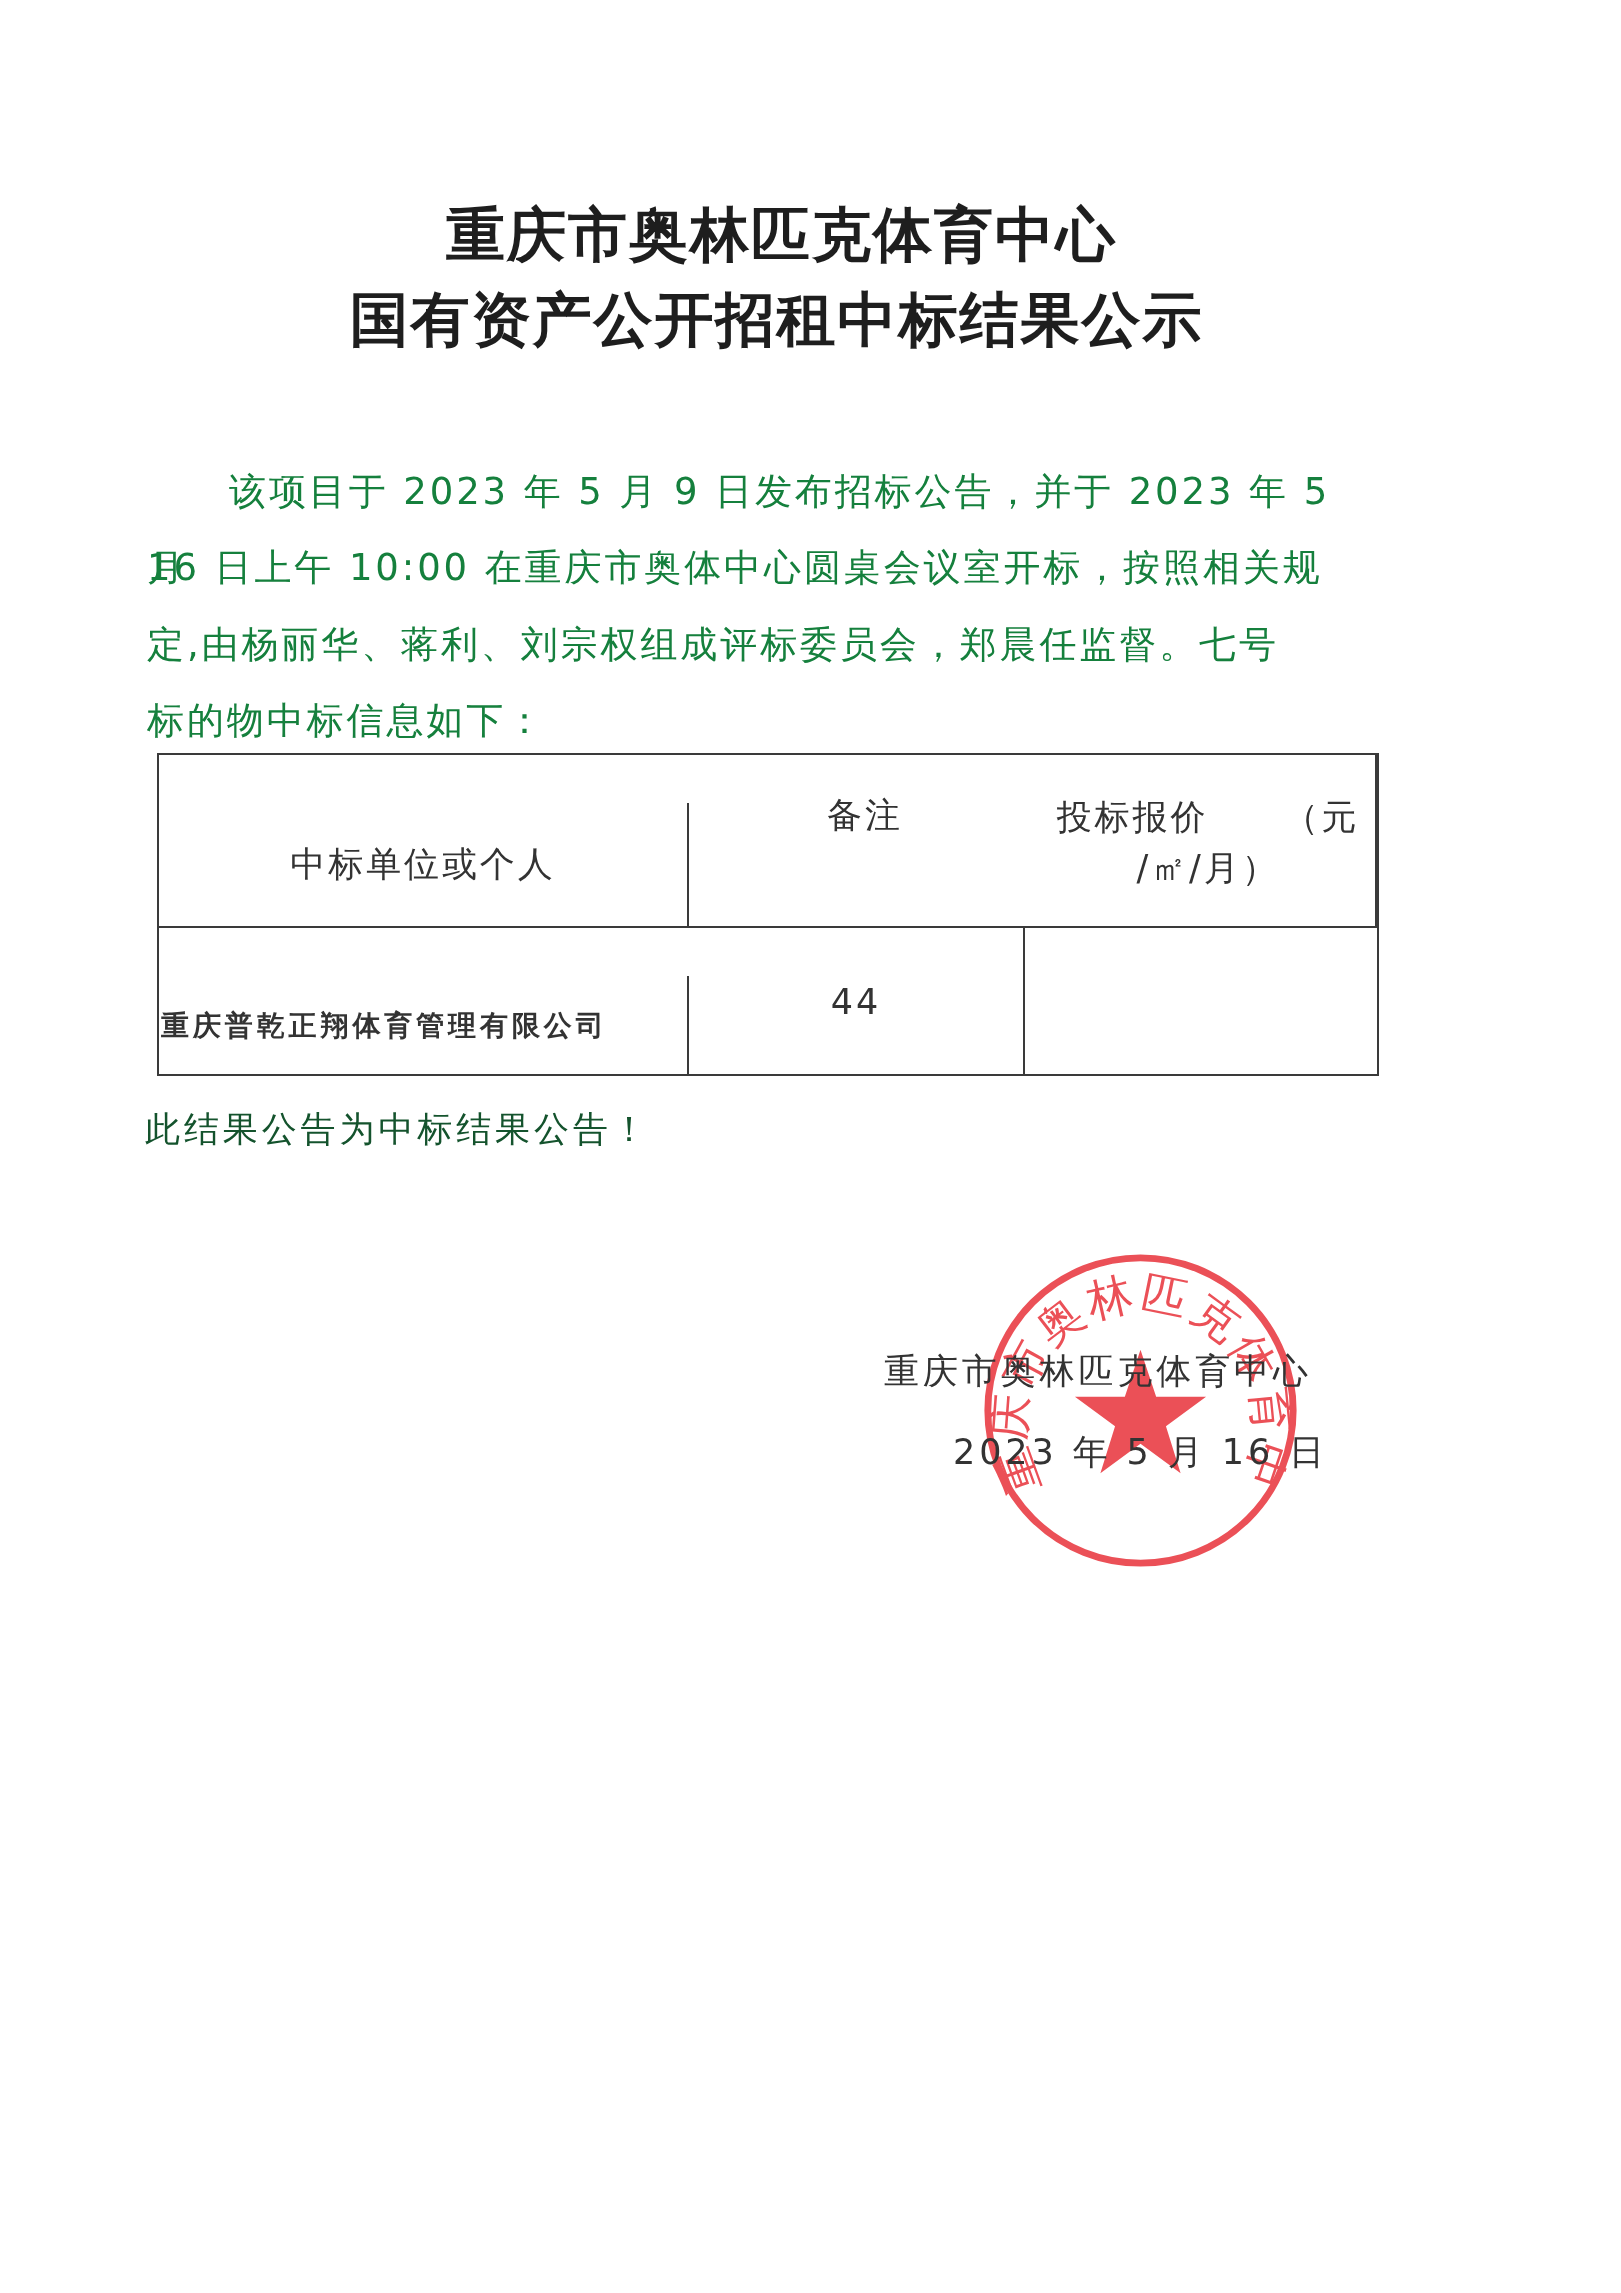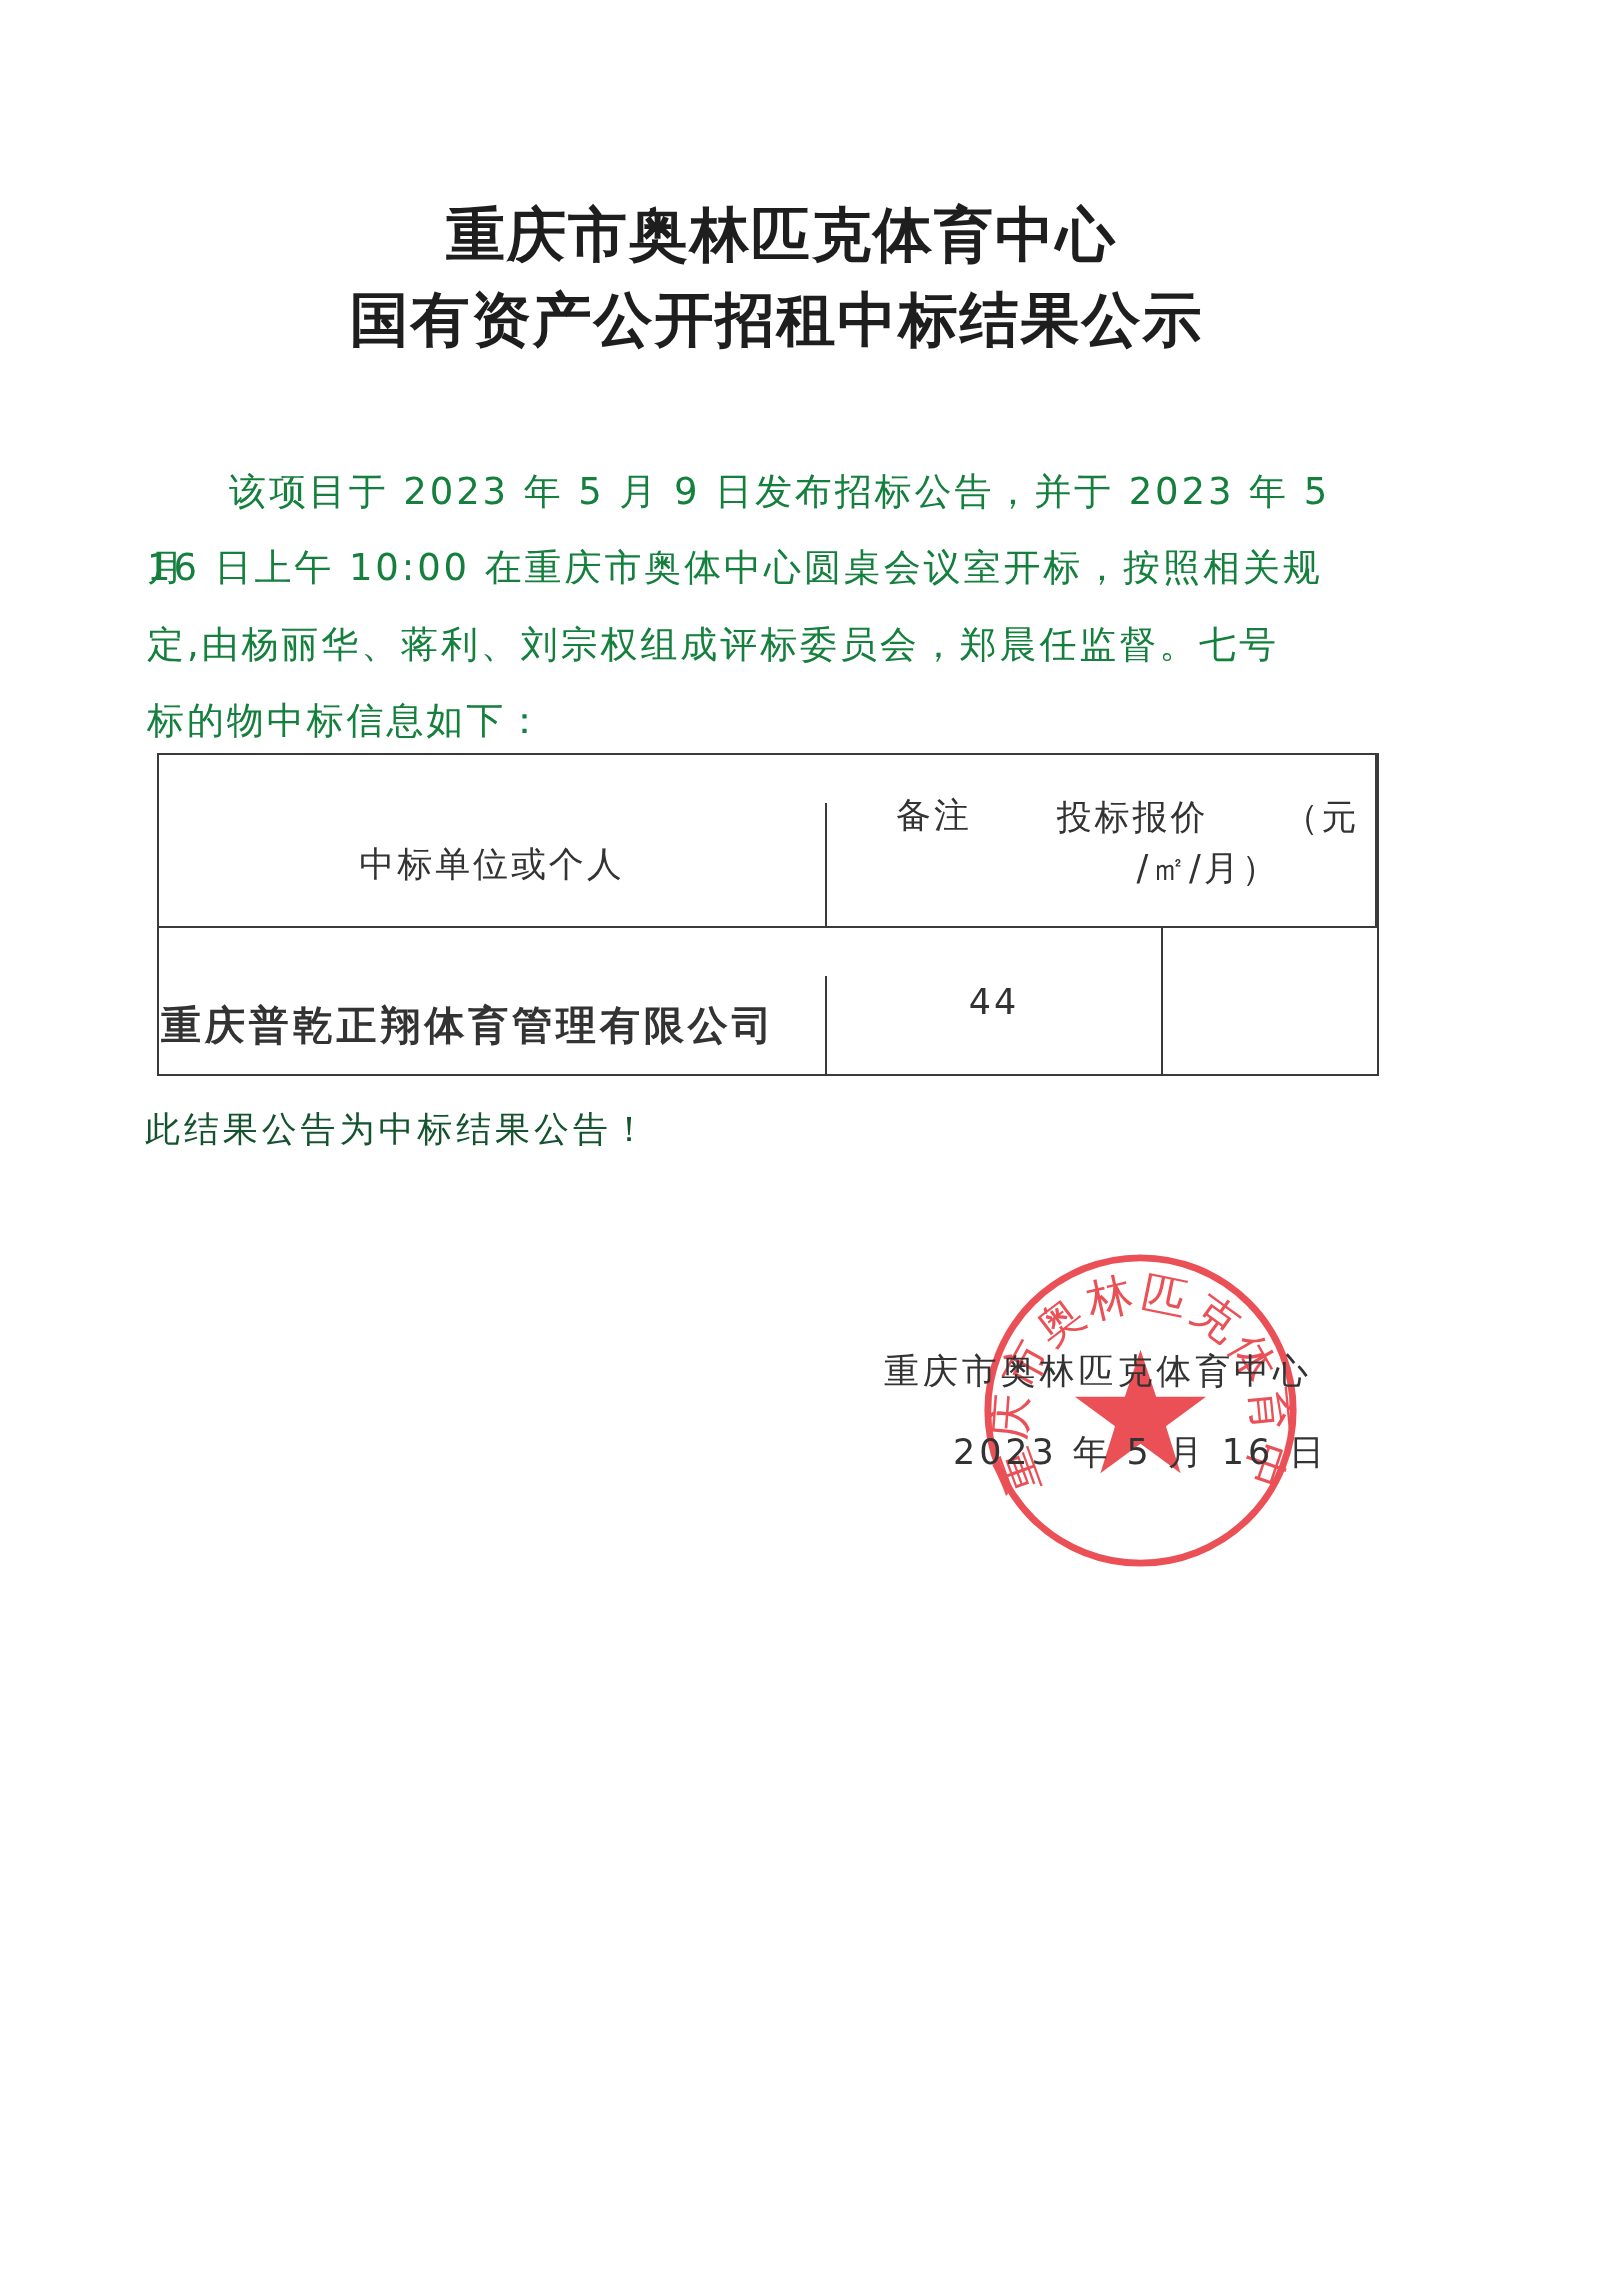--- a/index.html
+++ b/index.html
@@ -7,27 +7,27 @@
   .title { position:absolute; left:0; width:1621px; text-align:center; font-family:"DejaVu Serif", serif; font-weight:bold; font-size:59px; letter-spacing:2px; color:#1e1e1e; }
   .t1 { top:196px; left:-29px; }
   .t2 { top:281px; left:-34px; }
   .para { position:absolute; left:147px; width:1235px; font-family:"DejaVu Sans", sans-serif; font-size:37px; line-height:76px; color:#15803d; letter-spacing:2.9px; }
   .para .indent { display:inline-block; width:82px; }
   .tbl { position:absolute; left:157px; top:753px; width:1222px; height:323px; border:2px solid #3a3a3a; box-sizing:border-box; }
   .tbl .row { position:absolute; left:0; right:0; display:flex; }
   .tbl .hdr { top:0; height:171px; border-bottom:2px solid #3a3a3a; }
   .tbl .body { top:173px; height:147px; }
   .cell { box-sizing:border-box; display:flex; align-items:center; justify-content:center; font-family:"DejaVu Sans", sans-serif; font-size:35px; color:#333; letter-spacing:2.9px; text-align:center; }
-  .c1 { width:668px; border-right:2px solid #3a3a3a;margin-top:48px; }
+  .c1 { width:530px; border-right:2px solid #3a3a3a;margin-top:48px; }
   .c2 { width:336px; border-right:2px solid #3a3a3a; }
   .c3 { flex:1; }
   .hdr .c2 { flex-direction:column; justify-content:flex-start; padding-top:37px; line-height:51px; }
   .hdr .c3 { align-items:flex-start; padding-top:37px; }
   .hdr .c2 .l1 { width:100%; display:flex; justify-content:space-between; padding:0 15.7px; box-sizing:border-box; }
-  .body .c1 { font-weight:bold; justify-content:flex-start; padding-left:2px; font-size:40px; letter-spacing:3.9px; }
+  .body .c1 { font-weight:bold; justify-content:flex-start; padding-left:2px; font-size:28px; letter-spacing:3.9px; }
   .closing { position:absolute; left:145px; top:1106px; font-family:"DejaVu Sans", sans-serif; font-size:35px; color:#14532d; letter-spacing:3.9px; }
   .sign { position:absolute; font-family:"DejaVu Sans", sans-serif; font-size:35px; color:#333; letter-spacing:3.9px; z-index:2; }
   .sign1 { left:884px; top:1348px; }
   .sign2 { left:953px; top:1429px; }
   .seal { position:absolute; left:980px; top:1250px; width:321px; height:321px; z-index:1; opacity:0.85; }
 </style>
 </head>
 <body>
 
 <div class="title t1">重庆市奥林匹克体育中心</div>

